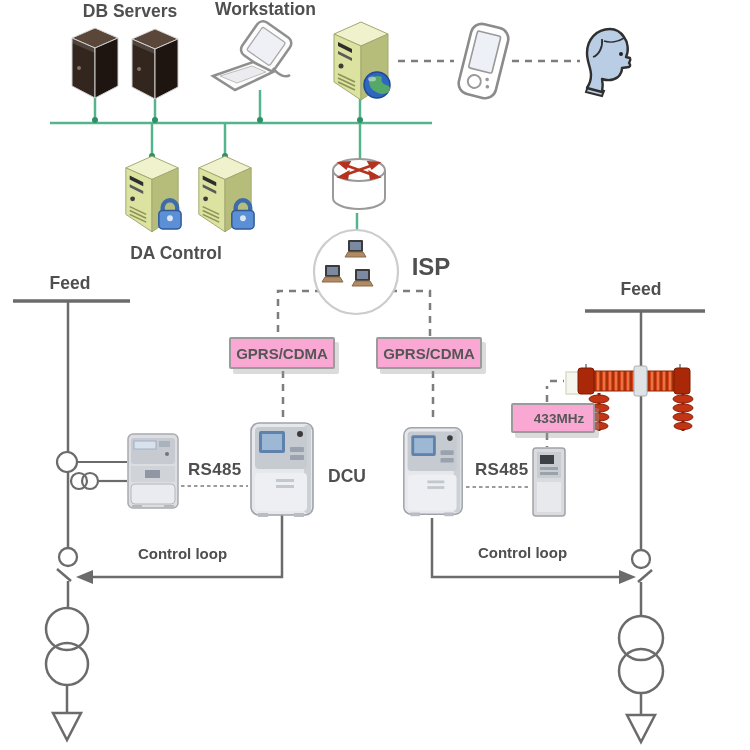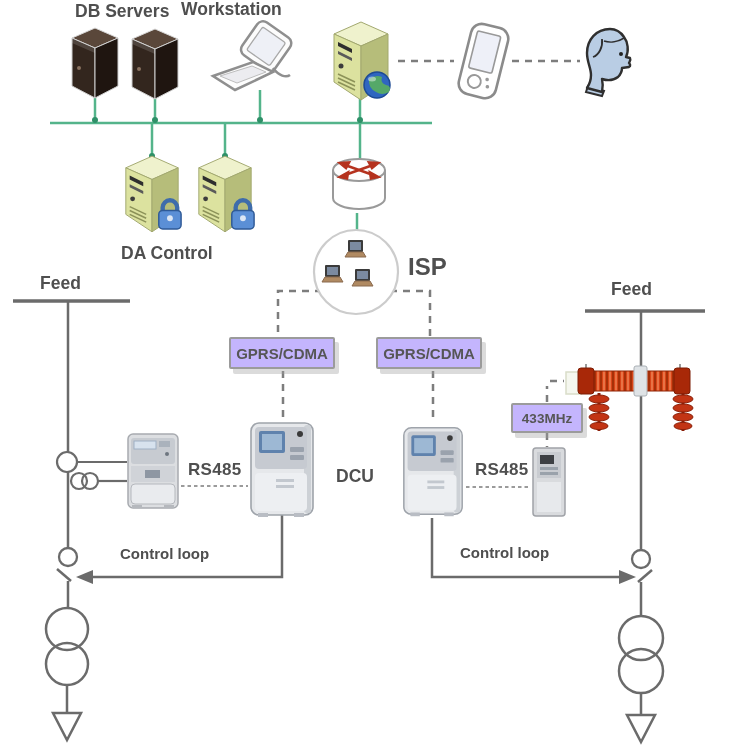--- a/index.html
+++ b/index.html
@@ -4,34 +4,34 @@
 <style>
   html,body{margin:0;padding:0;background:#ffffff;}
   .canvas{
     position:relative;width:750px;height:750px;background:#ffffff;overflow:hidden;
     font-family:"Liberation Sans",sans-serif;
   }
   .layer{position:absolute;left:0;top:0;}
   .dev{position:absolute;overflow:visible;}
   .lbl{
     position:absolute;font-family:"Liberation Sans",sans-serif;font-weight:700;
-    color:#4f4f4f;white-space:nowrap;line-height:1.1;
+    color:#4f4f4f;text-align:center;white-space:nowrap;line-height:1.1;
   }
   .lbl.big{font-size:17.5px;}
   .lbl.mid{font-size:15px;}
   .lbl.isp{font-size:24px;}
   .lbl.small{font-size:17px;letter-spacing:.3px;}
   .gbox{
-    position:absolute;background:#c4b5fd;border:2px solid #9b9b9b;border-radius:2px;
+    position:absolute;background:#f9a8d4;border:2px solid #9b9b9b;border-radius:2px;
     box-shadow:4px 5px 0 rgba(160,160,160,.38);
     display:flex;align-items:center;justify-content:center;
     font-family:"Liberation Sans",sans-serif;font-weight:700;color:#565656;
   }
   .gbox.gprs{width:102px;height:28px;font-size:15px;}
-  .gbox.mhz{width:68px;height:26px;font-size:13.5px;}
+  .gbox.mhz{width:68px;height:26px;font-size:13.5px;padding-left:12px;}
 </style>
 </head>
 <body>
 
 <div class="canvas">
 
   <svg class="layer" width="750" height="750" viewBox="0 0 750 750">
 
     <g stroke="#54b48b" stroke-width="2.5">
       <line x1="50" y1="123" x2="432" y2="123"></line>
@@ -317,24 +317,24 @@
     <rect x="76" y="10" width="13" height="30" rx="2" fill="#dfe3e6" stroke="#aab0b5" stroke-width="1"></rect>
     <use href="#ins" transform="translate(33,37)"></use>
     <use href="#ins" transform="translate(117,37)"></use>
   </svg>
 
   <div class="gbox gprs" style="left:229px;top:337px">GPRS/CDMA</div>
   <div class="gbox gprs" style="left:376px;top:337px">GPRS/CDMA</div>
   <div class="gbox mhz" style="left:511px;top:403px">433MHz</div>
 
   <div class="lbl big" style="left:75px;top:2px;width:110px">DB Servers</div>
-  <div class="lbl big" style="left:181px;top:0px;width:113px">Workstation</div>
+  <div class="lbl big" style="left:209px;top:0px;width:113px">Workstation</div>
   <div class="lbl big" style="left:121px;top:244px;width:110px">DA Control</div>
   <div class="lbl isp" style="left:408px;top:254px;width:46px">ISP</div>
   <div class="lbl big" style="left:40px;top:274px;width:60px">Feed</div>
   <div class="lbl big" style="left:611px;top:280px;width:60px">Feed</div>
   <div class="lbl small" style="left:188px;top:461px;width:48px">RS485</div>
   <div class="lbl small" style="left:475px;top:461px;width:48px">RS485</div>
-  <div class="lbl big" style="left:336px;top:467px;width:46px">DCU</div>
+  <div class="lbl big" style="left:324px;top:467px;width:46px">DCU</div>
   <div class="lbl mid" style="left:120px;top:546px;width:125px">Control loop</div>
   <div class="lbl mid" style="left:460px;top:545px;width:125px">Control loop</div>
 
 </div>
 
 </body></html>

